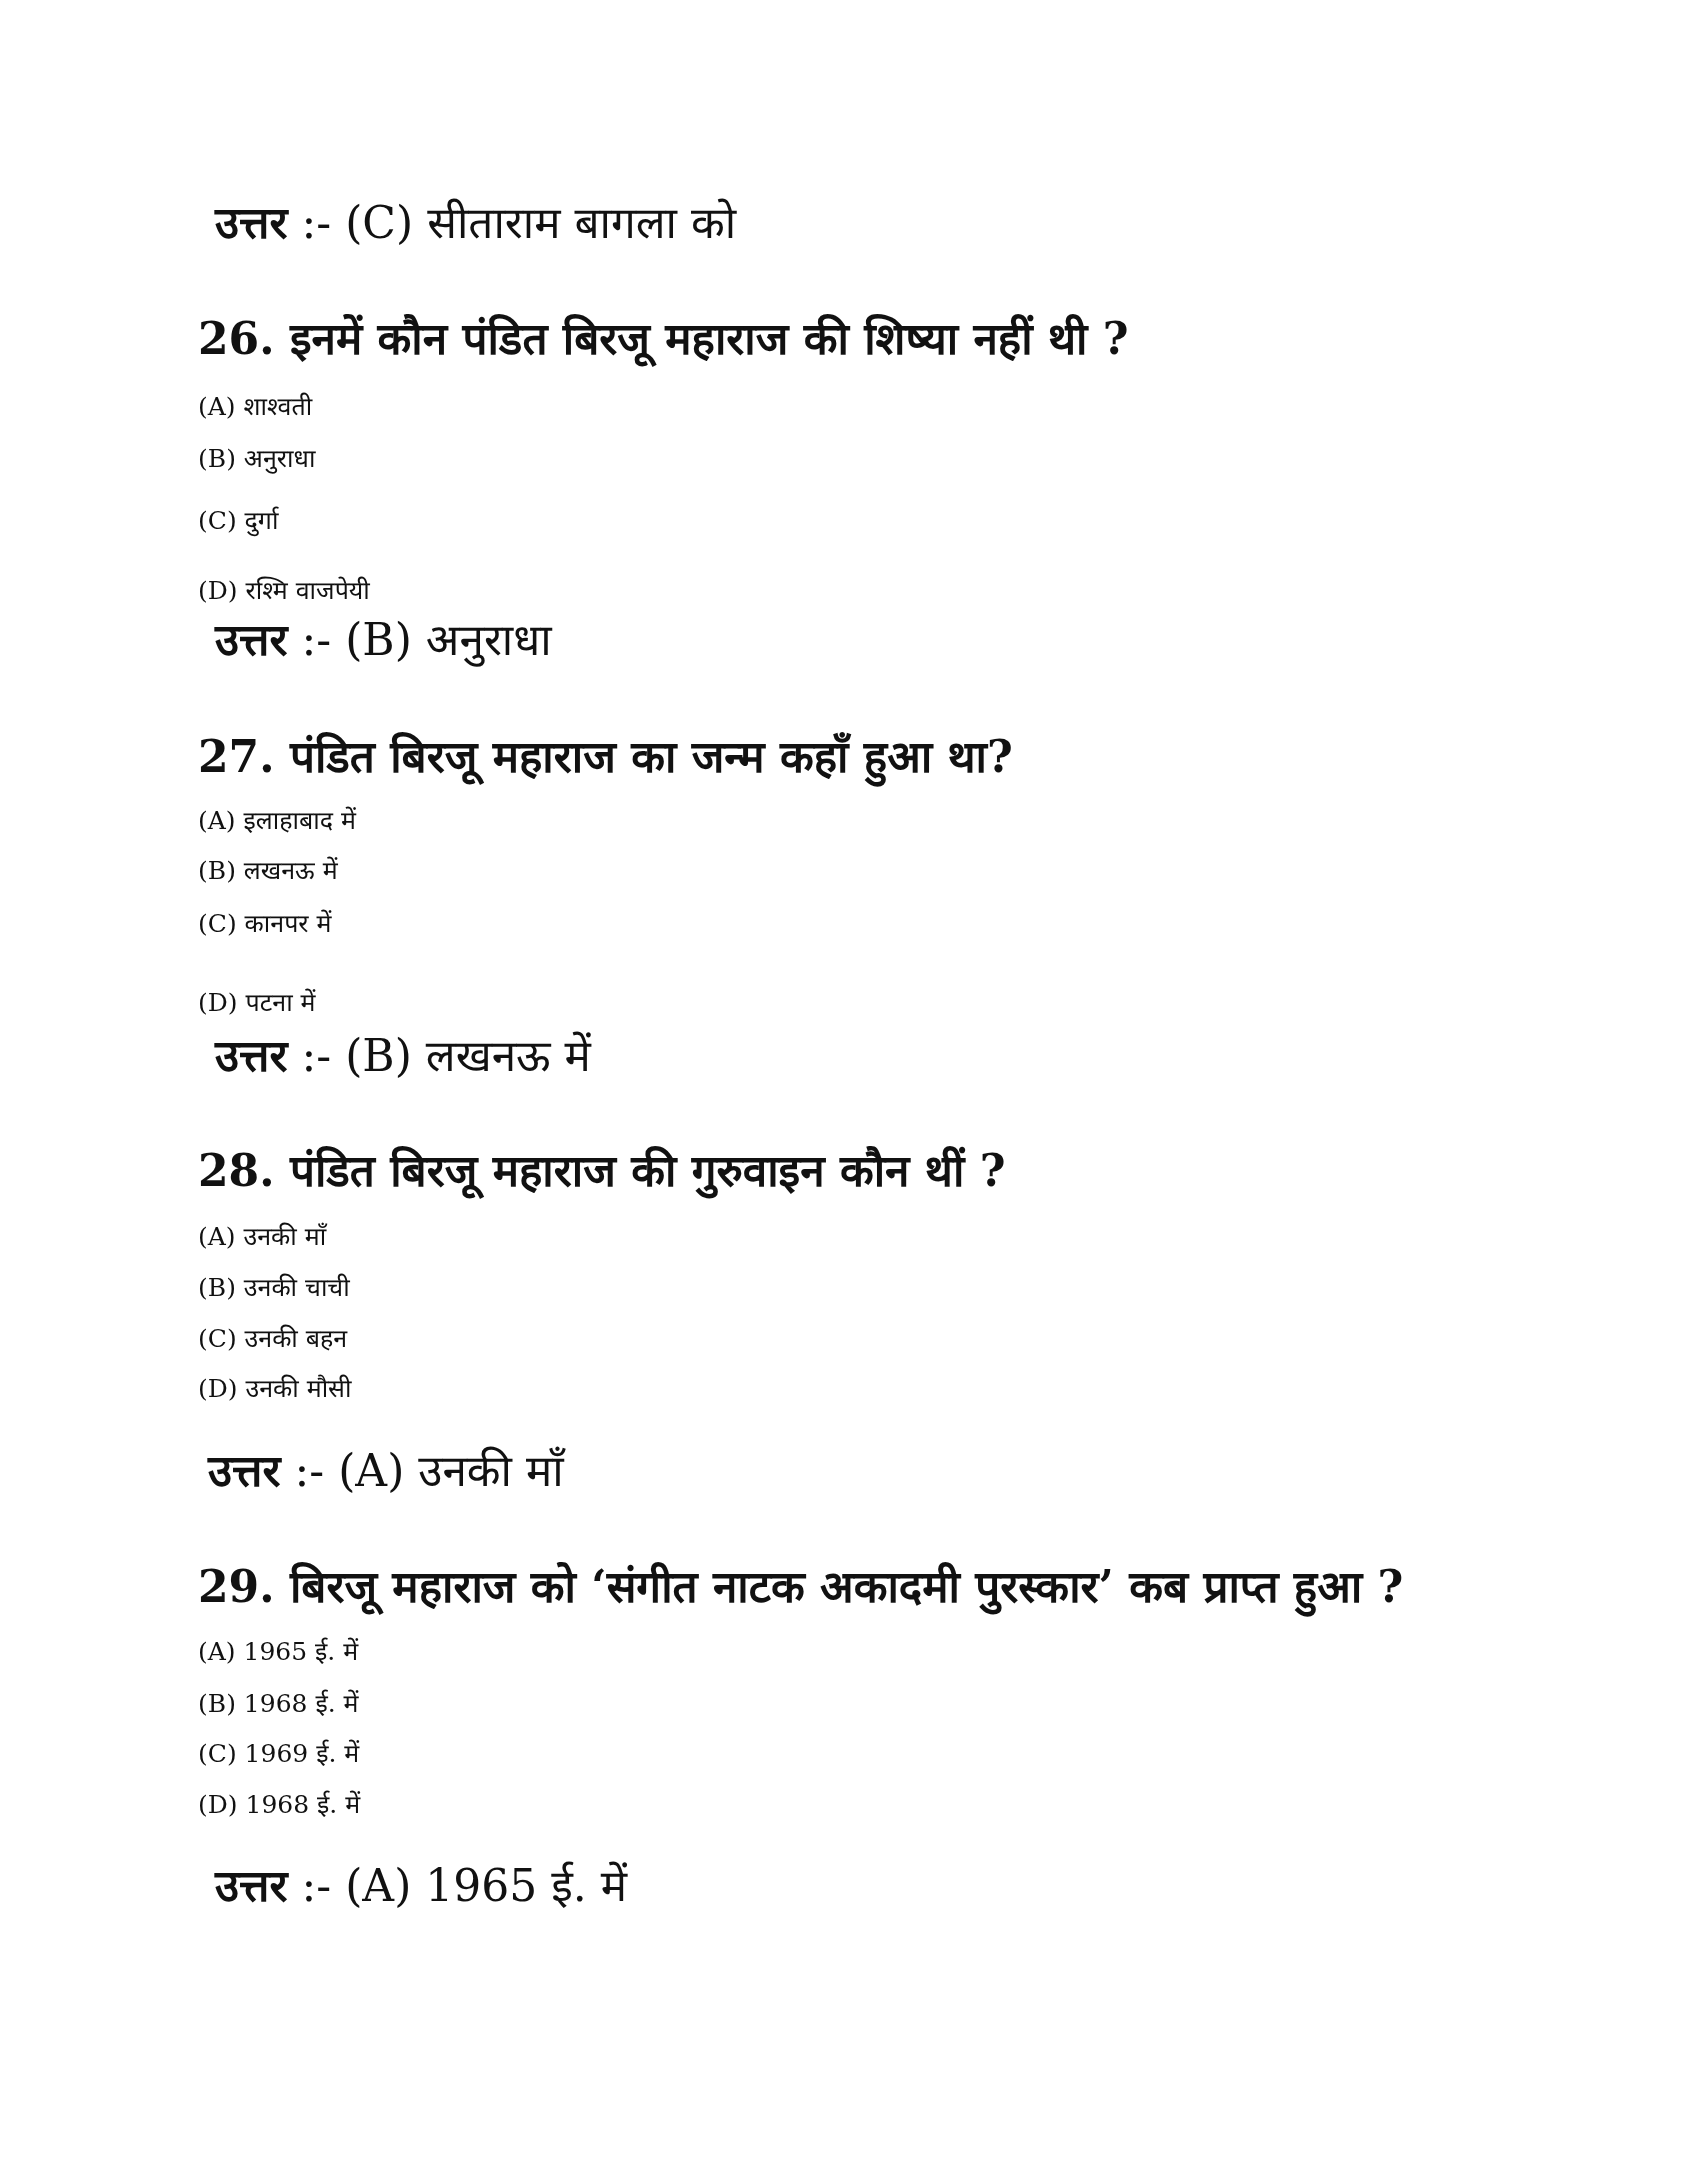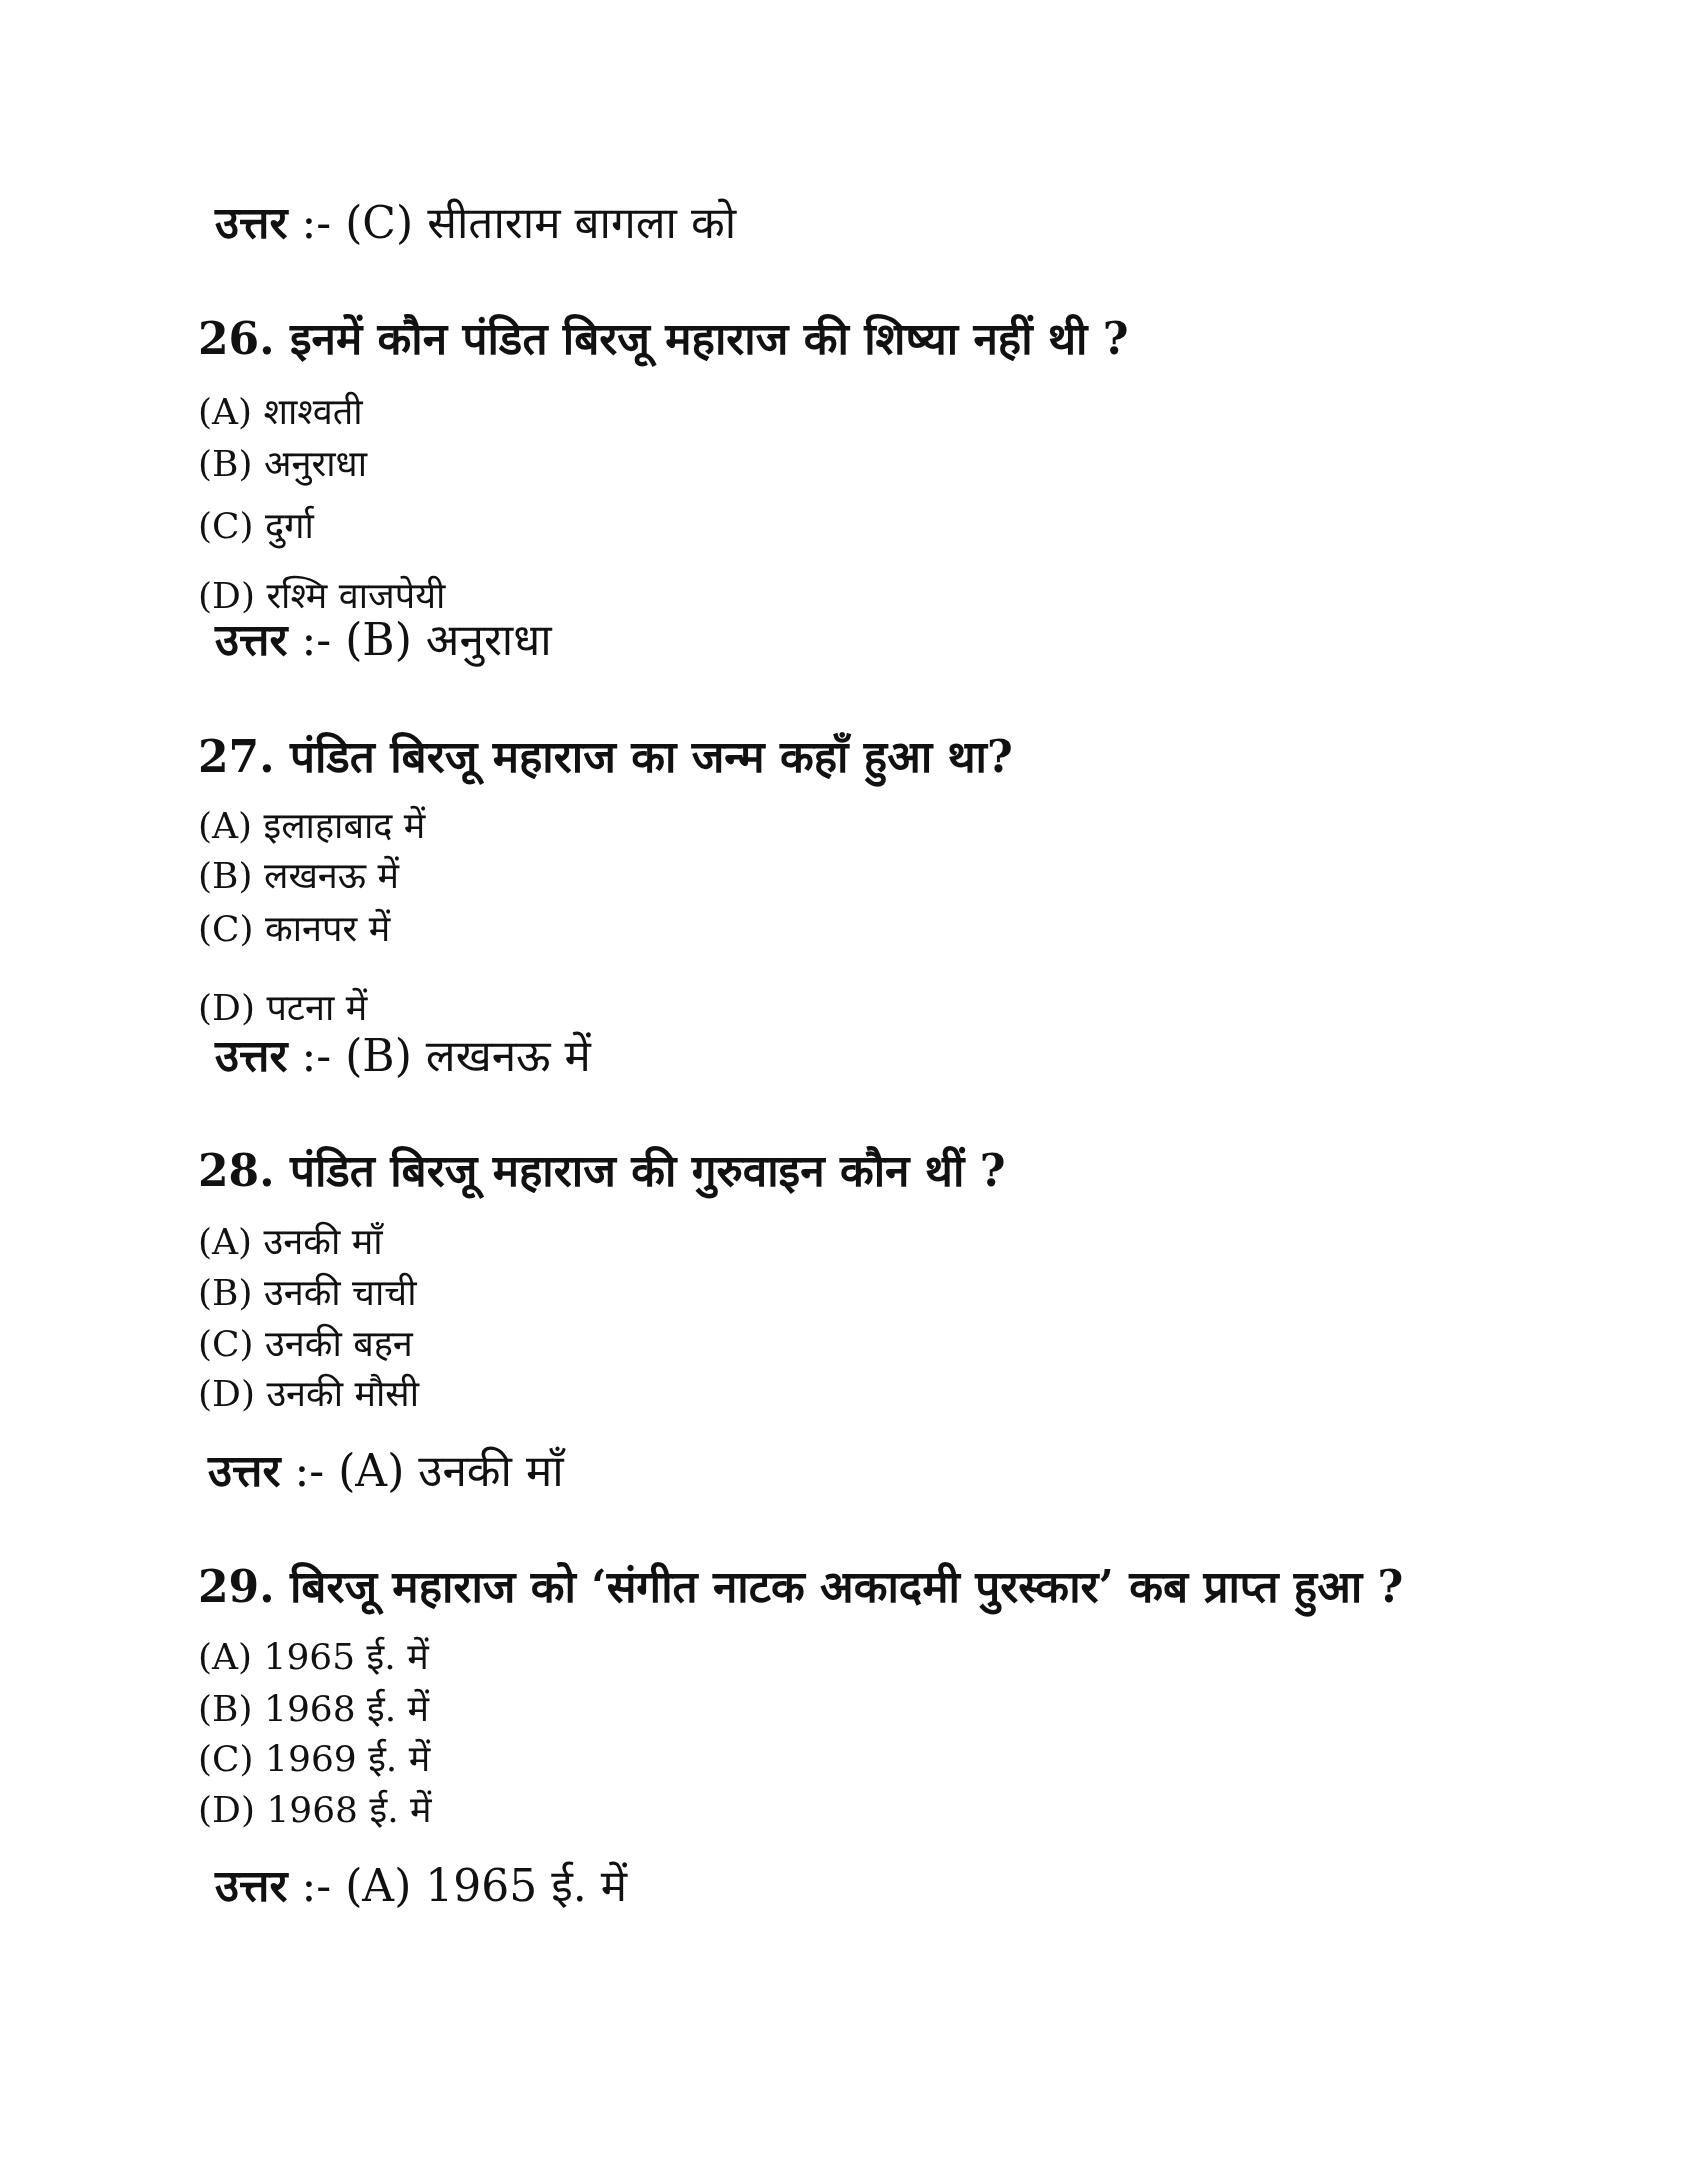--- a/index.html
+++ b/index.html
@@ -1,20 +1,20 @@
 <!DOCTYPE html>
 <html><head>
 <meta charset="utf-8">
 <style>
   html, body { margin: 0; padding: 0; background: #ffffff; }
   body { width: 1683px; height: 2178px; position: relative; overflow: hidden;
          font-family: "DejaVu Serif", "Liberation Serif", serif; color: #111111; }
   .line { position: absolute; left: 198px; white-space: nowrap; line-height: 1; }
   .q { font-weight: bold; font-size: 44px; }
-  .opt { font-size: 36px; }
+  .opt { font-size: 25px; }
   .ans { font-size: 44px; left: 203px; margin-left: 12px; }
   .ans .lbl { font-weight: bold; }
 </style>
 </head>
 <body>
 
 <div class="line ans" style="top:201px">
   <span class="lbl">उत्तर</span><span> :- </span><span>(C) सीताराम बागला को</span>
 </div>
 

